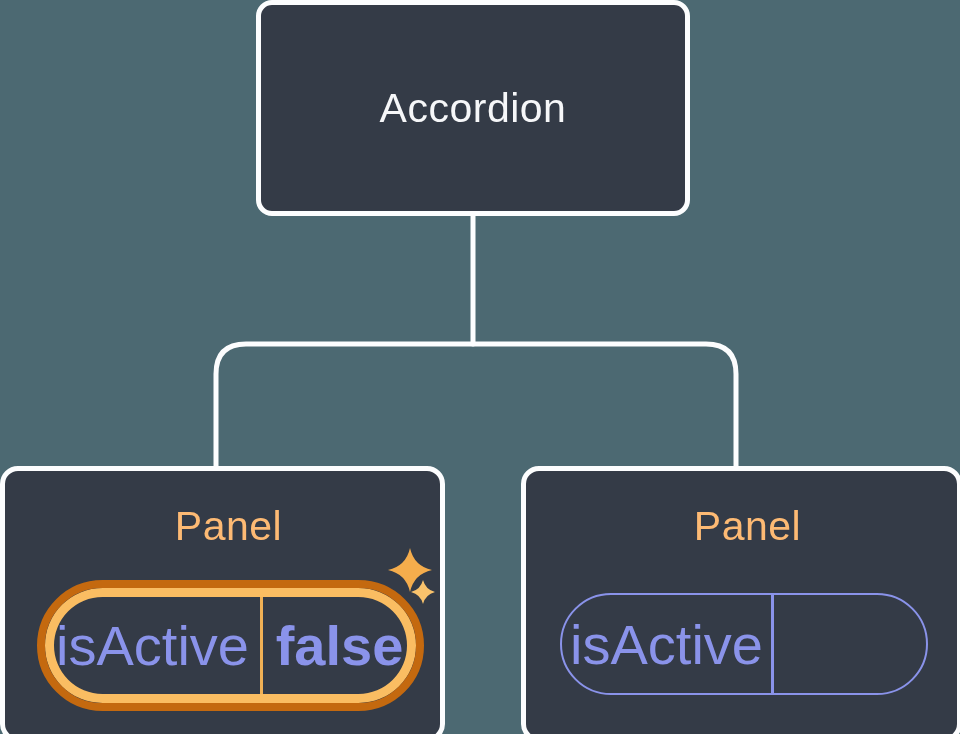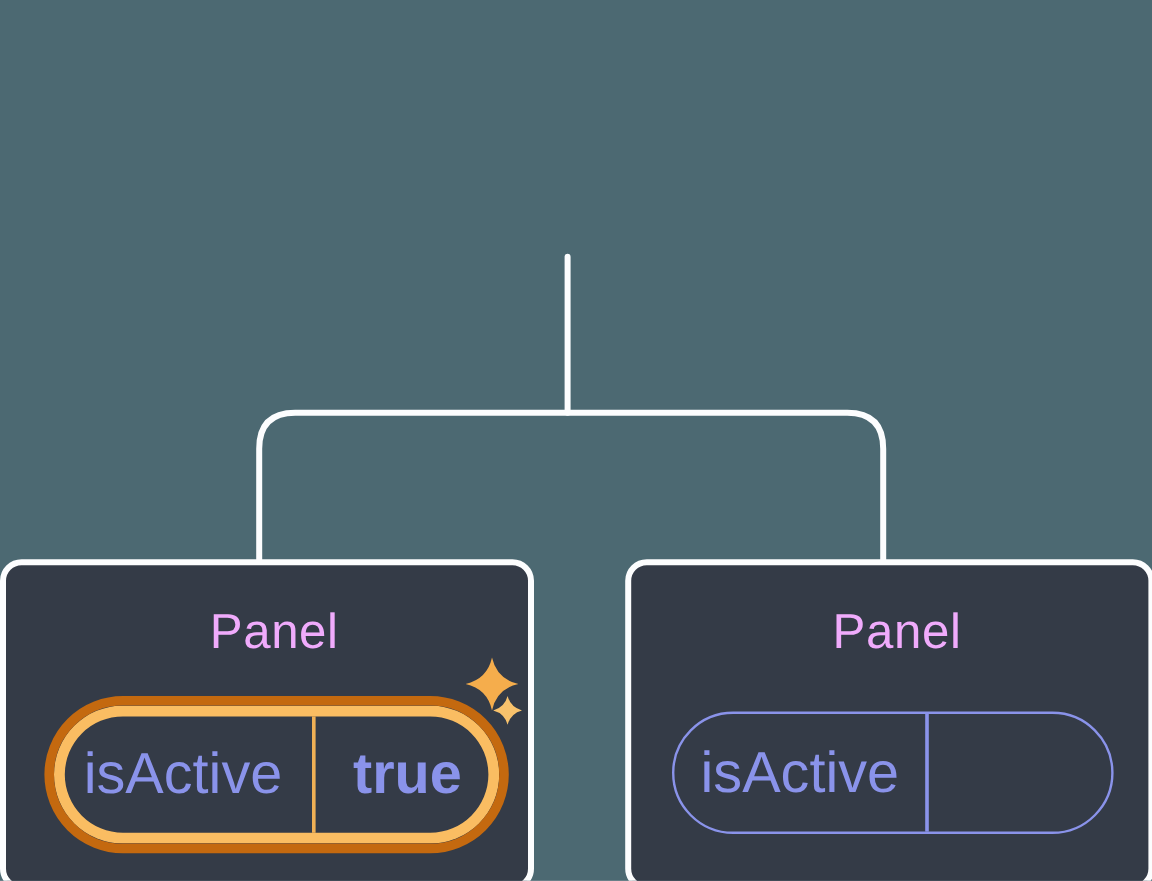--- a/index.html
+++ b/index.html
@@ -30,21 +30,21 @@
   .root-label {
     color:#F6F7F9; font-size:41px; font-weight:500; letter-spacing:0.5px;
   }
 
   .panel-node { top:466px; height:276px; border-radius:18px; }
   .panel-left  { left:0;    width:445px; }
   .panel-right { left:521px; width:441px; }
 
   .panel-title {
     margin-top:32px; text-align:center;
-    color:#f0abfc; font-size:41px; font-weight:500; letter-spacing:0.5px;padding-left:12px;
+    color:#fdba74; font-size:41px; font-weight:500; letter-spacing:0.5px;padding-left:12px;
   }
 
   
   .pill {
     position:absolute;
     box-sizing:border-box;
     display:flex; align-items:stretch;
     border-radius:200px;
     background:#343B47;
   }
@@ -53,21 +53,21 @@
     border:8px solid #C4690F;
     box-shadow: inset 0 0 0 9px #FABD62;
   }
   .pill-inactive {
     left:34px; top:122px; width:368px; height:102px;
     border:2.5px solid #8A93EA;
   }
 
   .cell {
     display:flex; align-items:center; justify-content:center;
-    color:#8A93EA; font-size:48px; white-space:nowrap;
+    color:#8A93EA; font-size:56px; white-space:nowrap;
   }
   .pill-active .cell-key   { flex:0 0 215px; }
   .pill-active .cell-val   { flex:1; font-weight:bold; }
   .pill-inactive .cell-key { flex:0 0 209px; }
   .pill-inactive .cell-val { flex:1; }
 
   .divider { width:3px; }
   .divider-orange { background:#F0B055; margin:9px 0; }
   .divider-purple { background:#8A93EA; width:2.5px; }
 
@@ -76,28 +76,31 @@
 </head>
 <body>
 
 <div class="canvas">
 
   <svg class="connectors" viewBox="0 0 960 734" aria-hidden="true">
     <path d="M473,214 L473,344" fill="none" stroke="#FCFDFE" stroke-width="5" stroke-linecap="round"></path>
     <path d="M216,469 L216,374 Q216,344 246,344 L706,344 Q736,344 736,374 L736,469" fill="none" stroke="#FCFDFE" stroke-width="5" stroke-linecap="round"></path>
   </svg>
 
+  <div class="node root-node">
+    <span class="root-label">Accordion</span>
+  </div>
 
   <div class="node panel-node panel-left">
     <div class="panel-title">Panel</div>
 
     <div class="pill pill-active">
       <span class="cell cell-key">isActive</span>
       <span class="divider divider-orange"></span>
-      <span class="cell cell-val">true</span>
+      <span class="cell cell-val">false</span>
     </div>
 
     <svg class="sparkles" viewBox="0 0 54 62" aria-hidden="true">
       <path d="M24,2 Q28,20 46,24 Q28,28 24,46 Q20,28 2,24 Q20,20 24,2 Z" fill="#F5AD4C"></path>
       <path d="M37,34 Q39.5,43.5 49,46 Q39.5,48.5 37,58 Q34.5,48.5 25,46 Q34.5,43.5 37,34 Z" fill="#F8C26C"></path>
     </svg>
   </div>
 
   <div class="node panel-node panel-right">
     <div class="panel-title">Panel</div>

